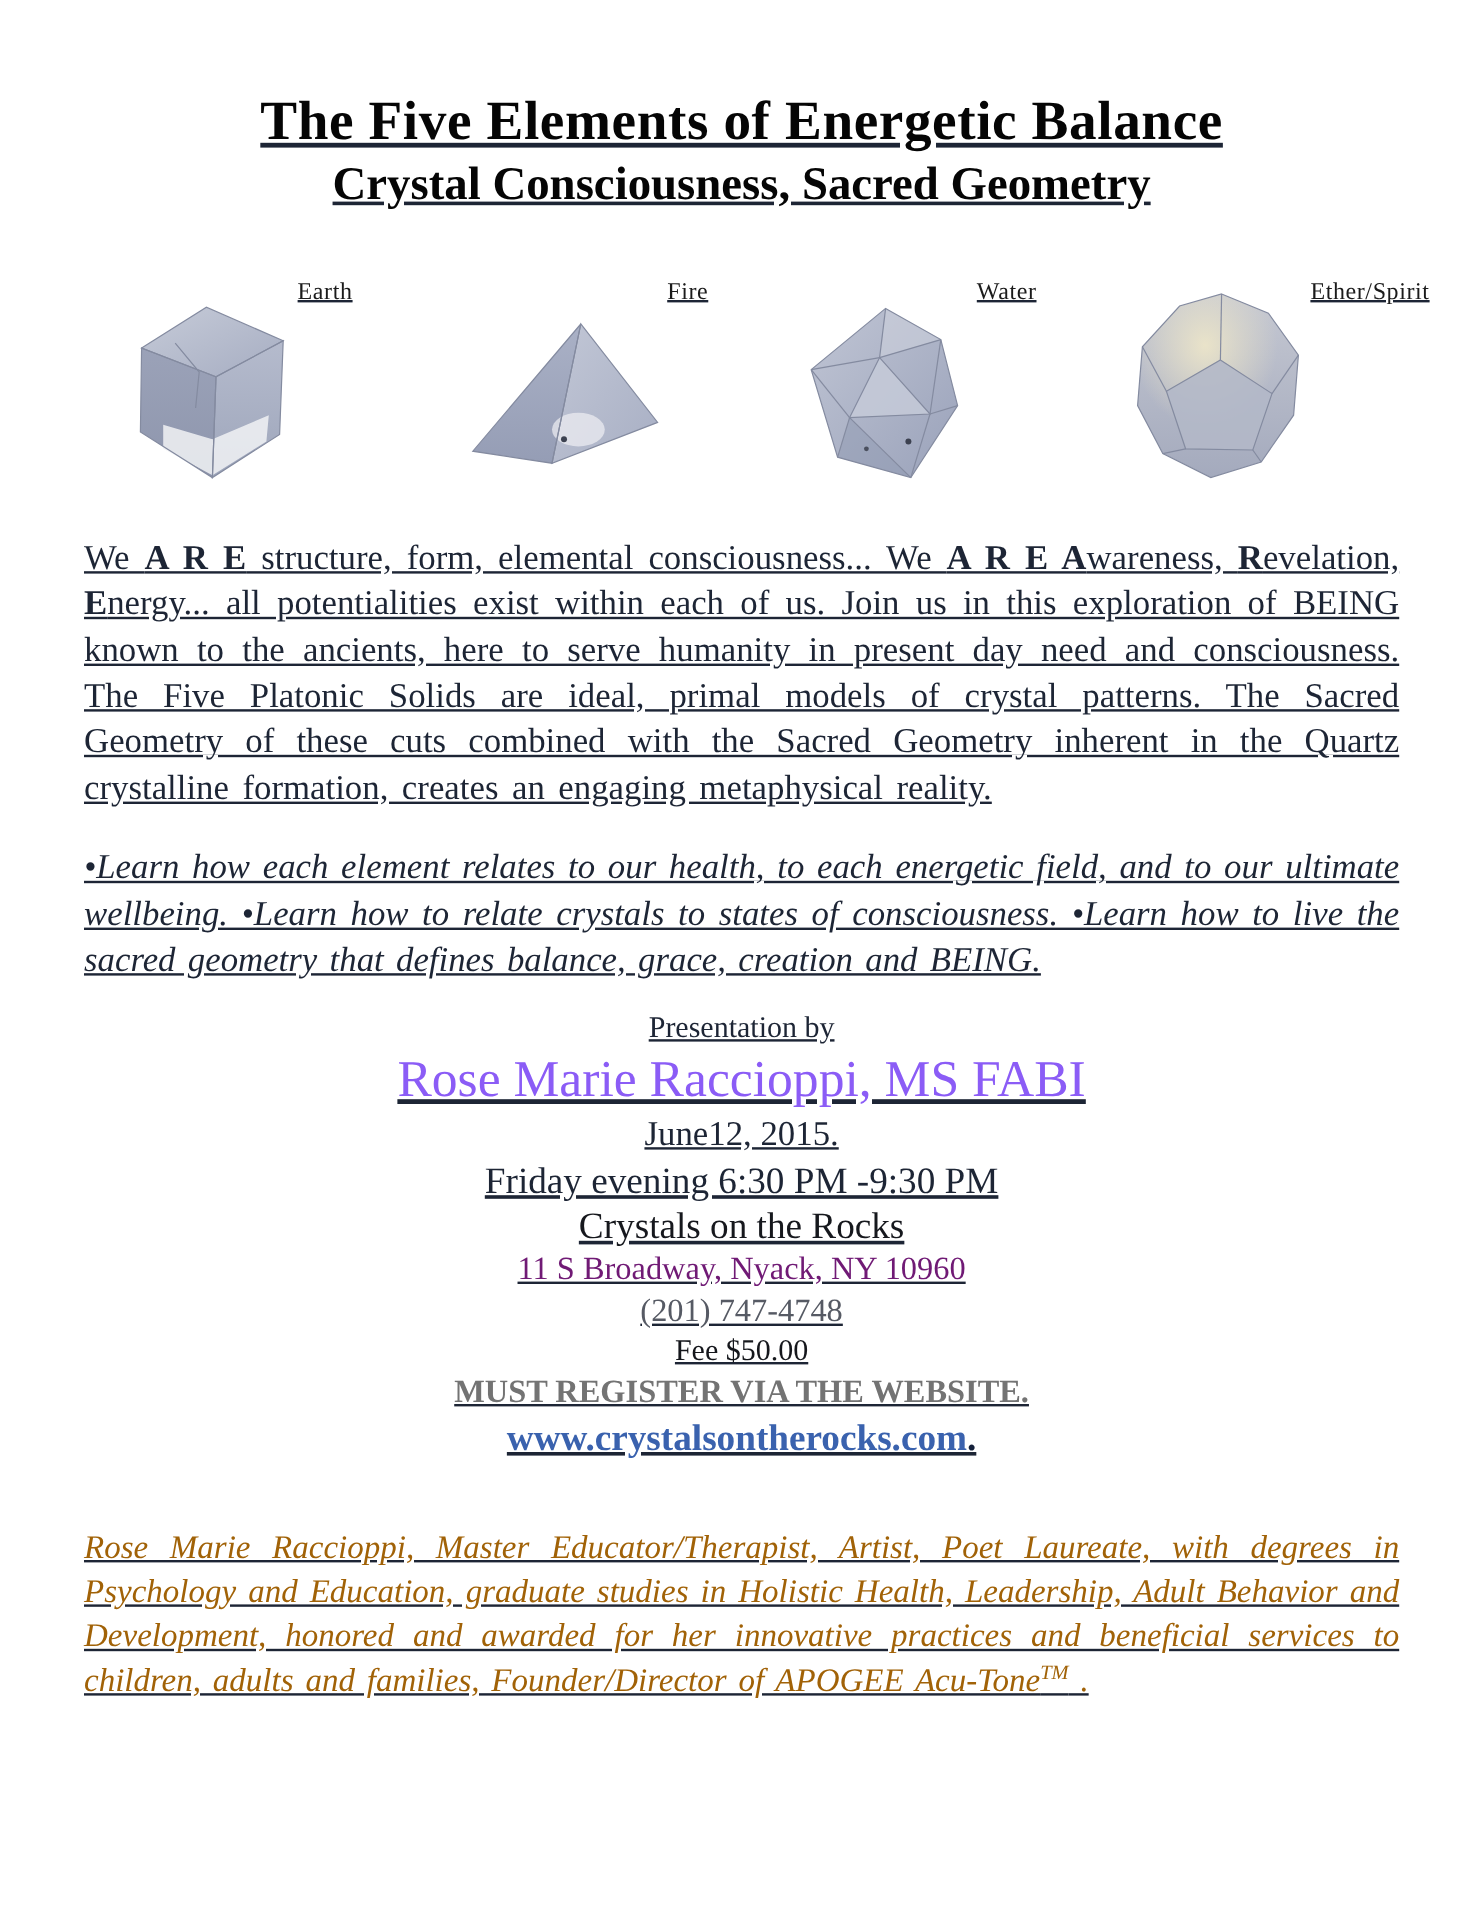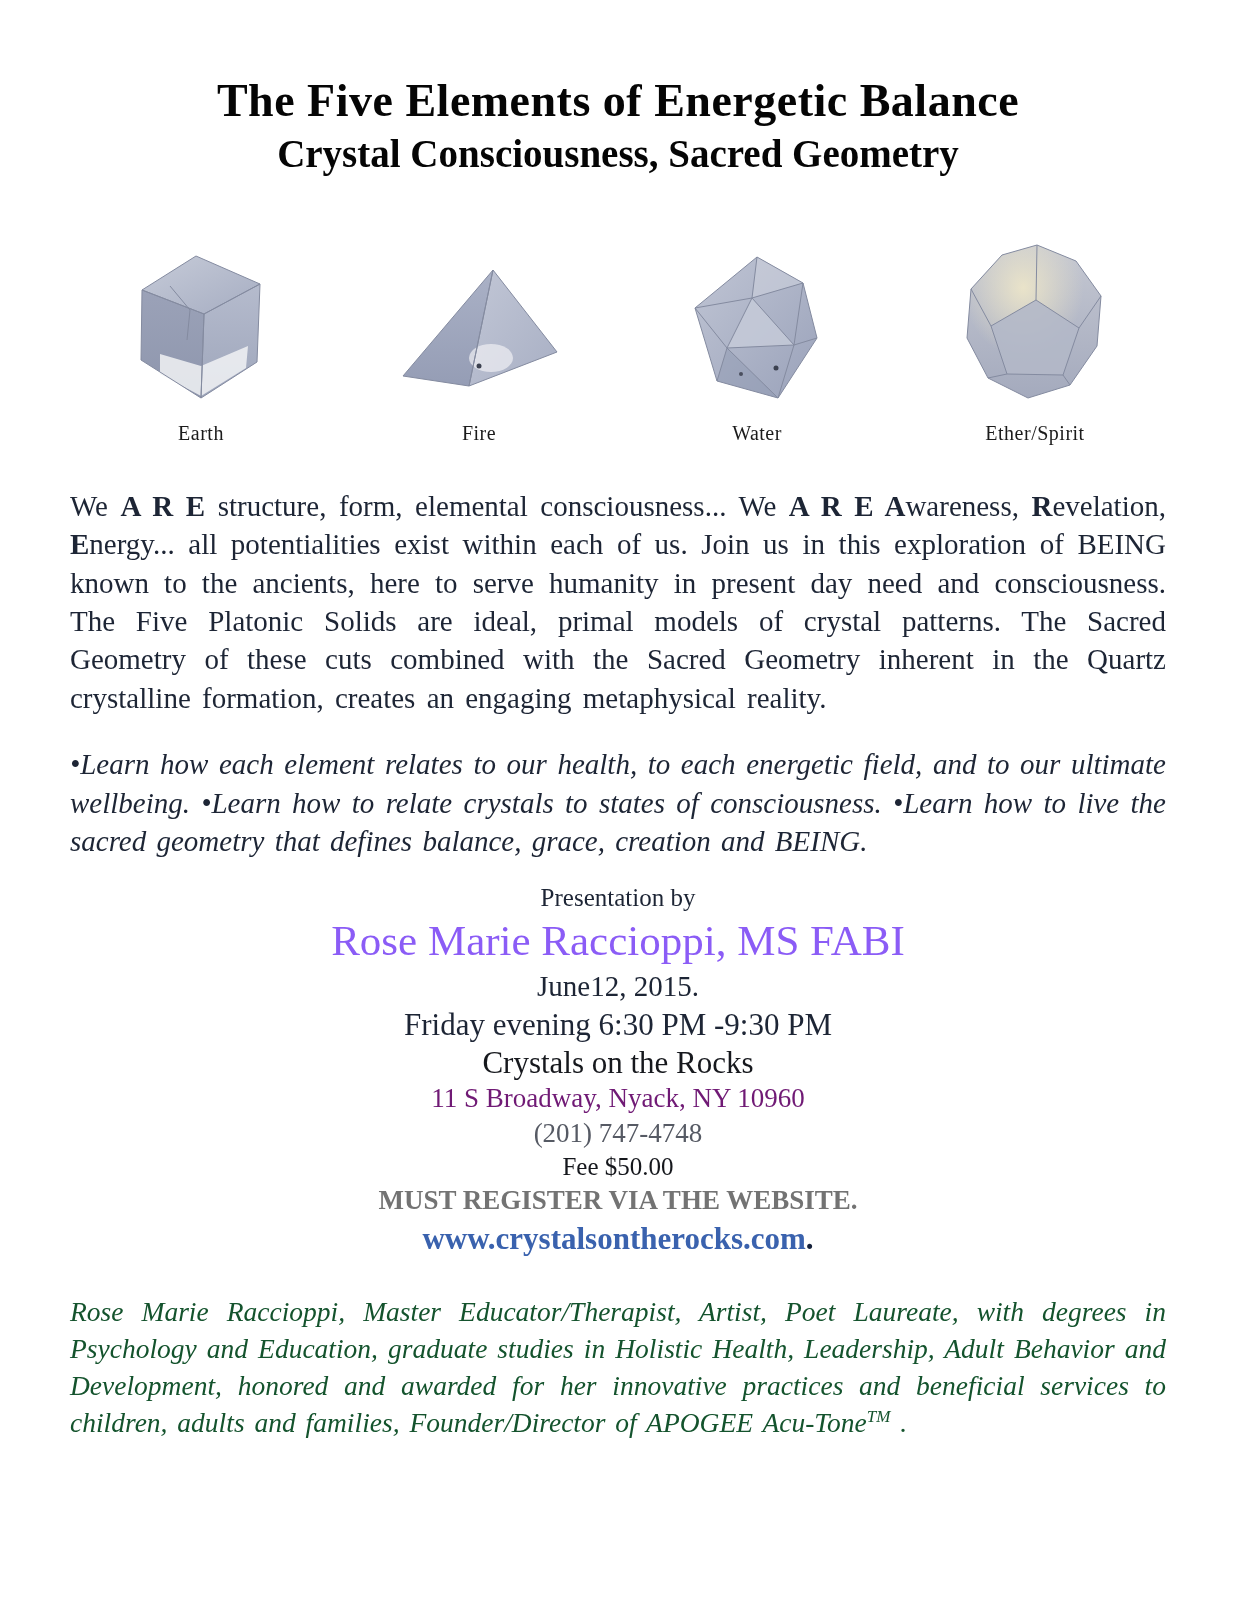--- a/index.html
+++ b/index.html
@@ -9,20 +9,21 @@
     height: 1600px;
     font-family: "Liberation Serif", "DejaVu Serif", serif;
     color: #1d2535;
     overflow: hidden;
     position: relative;
   }
   .page {
     width: 1236px;
     height: 1436px;
     padding: 74px 70px 0 70px;
+    text-decoration: underline;
   }
 
   
   .title-block { text-align: center; }
   .title-main {
     font-size: 46px;
     font-weight: bold;
     color: #050505;
     line-height: 1.18;
     letter-spacing: 0.5px;
@@ -37,22 +38,21 @@
   
   .crystal-row {
     margin-top: 34px;
     padding: 0 36px;
     display: flex;
     justify-content: space-between;
     align-items: flex-end;
   }
   .crystal-cell {
     display: flex;
-    flex-direction: column;
-    align-items: center;
+    flex-direction: row;
     width: 190px;
   }
   .crystal-art {
     height: 190px;
     display: flex;
     align-items: flex-end;
     justify-content: center;
   }
   .crystal-label {
     margin-top: 18px;
@@ -91,26 +91,26 @@
   .ev-address  { font-size: 27px; color: #701a75; line-height: 1.28; }
   .ev-phone    { font-size: 27px; color: #565a64; line-height: 1.3; }
   .ev-fee      { font-size: 25px; color: #15171c; line-height: 1.28; }
   .ev-register { font-size: 27px; color: #737373; font-weight: bold; line-height: 1.3; }
   .ev-website  { font-size: 31px; font-weight: bold; line-height: 1.35; }
   .ev-website a { color: #3a62ae; text-decoration: none; }
   .ev-website .url-period { color: #14203a; }
 
   
   .bio-para {
-    margin-top: 33px;
+    margin-top: 51px;
     font-size: 27.5px;
     line-height: 1.35;
     font-style: italic;
     text-align: justify;
-    color: #14532d;
+    color: #a16207;
     word-spacing: 3px;
   }
   .bio-para .tm { font-size: 0.62em; vertical-align: super; }
 </style>
 </head>
 <body>
 
 <div class="page">
 
   <div class="title-block">

